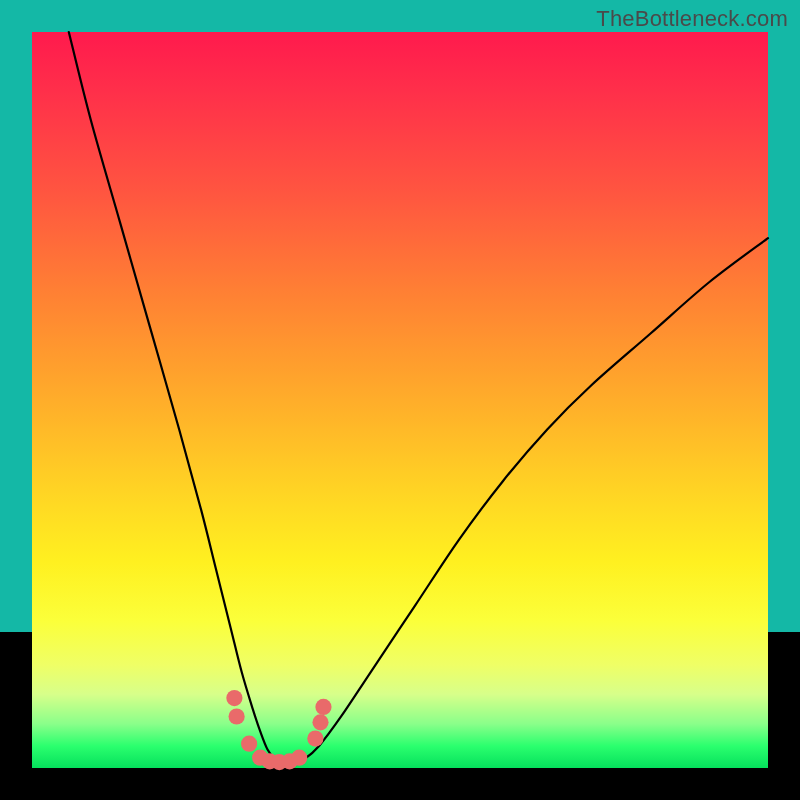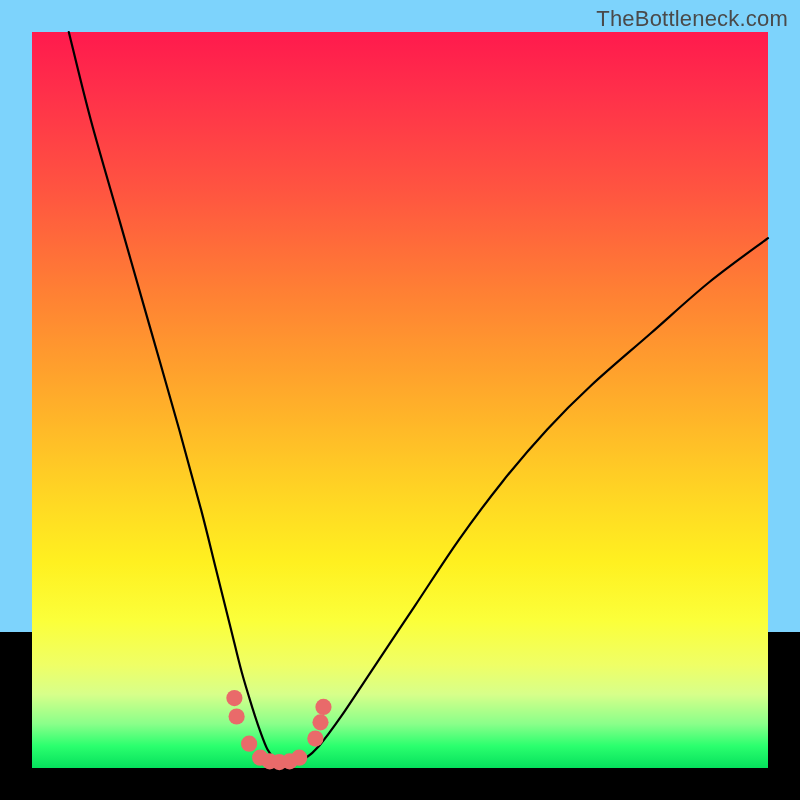--- a/index.html
+++ b/index.html
@@ -10,21 +10,21 @@
     background: #000;
     overflow: hidden;
     font-family: Arial, Helvetica, sans-serif;
   }
   .frame {
     position: absolute;
     left: 0;
     top: 0;
     width: 800px;
     height: 632px;
-    background: #7dd3fc;
+    background: #14b8a6;
   }
   .plot {
     position: absolute;
     left: 32px;
     top: 32px;
     width: 736px;
     height: 736px;
     
     background: linear-gradient(
       to bottom,

